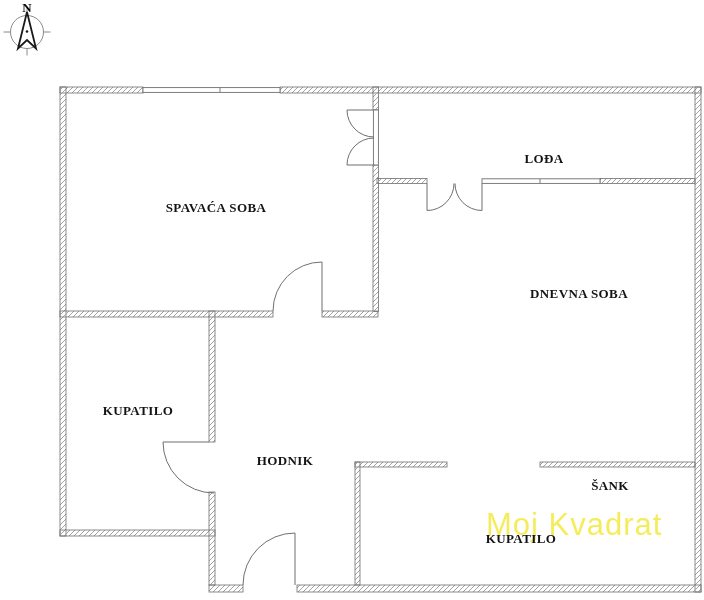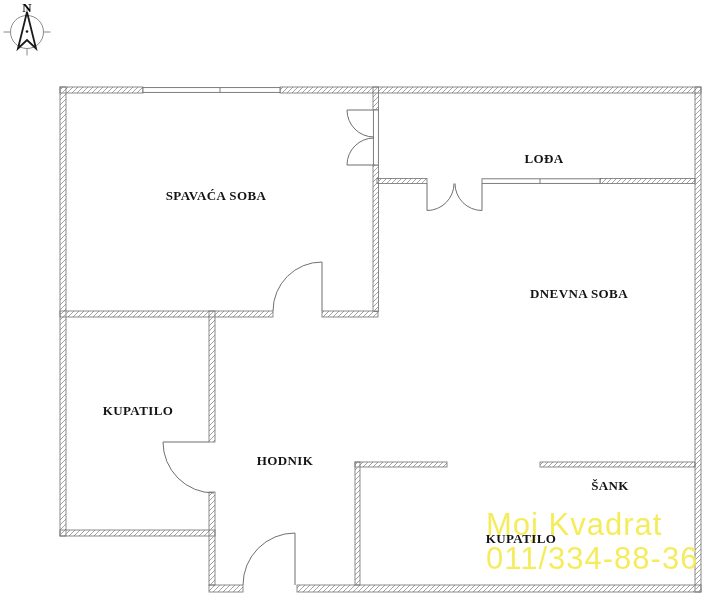--- a/index.html
+++ b/index.html
@@ -125,23 +125,22 @@
         <line x1="27" y1="8.5" x2="27" y2="15.5"></line>
       </g>
       <polygon points="27,12 36,48.5 27,40 18,48.5" fill="#ffffff" stroke="#1a1a1a" stroke-width="1.8" stroke-linejoin="miter"></polygon>
       <circle cx="27" cy="31.5" r="1.3" fill="#1a1a1a"></circle>
       <text x="27" y="11.5" text-anchor="middle" font-family="Liberation Serif, serif" font-weight="bold" font-size="13" fill="#000000">N</text>
     </g>
   </svg>
 
   <div class="watermark">
     <div>Moj Kvadrat</div>
-    <div>011/334-88-36</div>
   </div>
 
-  <div class="lbl" style="left:216px;top:196px;">SPAVAĆA SOBA</div>
+  <div class="lbl" style="left:216px;top:208px;">SPAVAĆA SOBA</div>
   <div class="lbl" style="left:544px;top:123px;margin-top:36px;">LOĐA</div>
   <div class="lbl" style="left:579px;top:294px;">DNEVNA SOBA</div>
   <div class="lbl" style="left:138px;top:411px;">KUPATILO</div>
   <div class="lbl" style="left:285px;top:461px;">HODNIK</div>
   <div class="lbl" style="left:610px;top:448px;margin-top:38px;">ŠANK</div>
   <div class="lbl" style="left:521px;top:539px;">KUPATILO</div>
 </div>
 
 </body></html>

